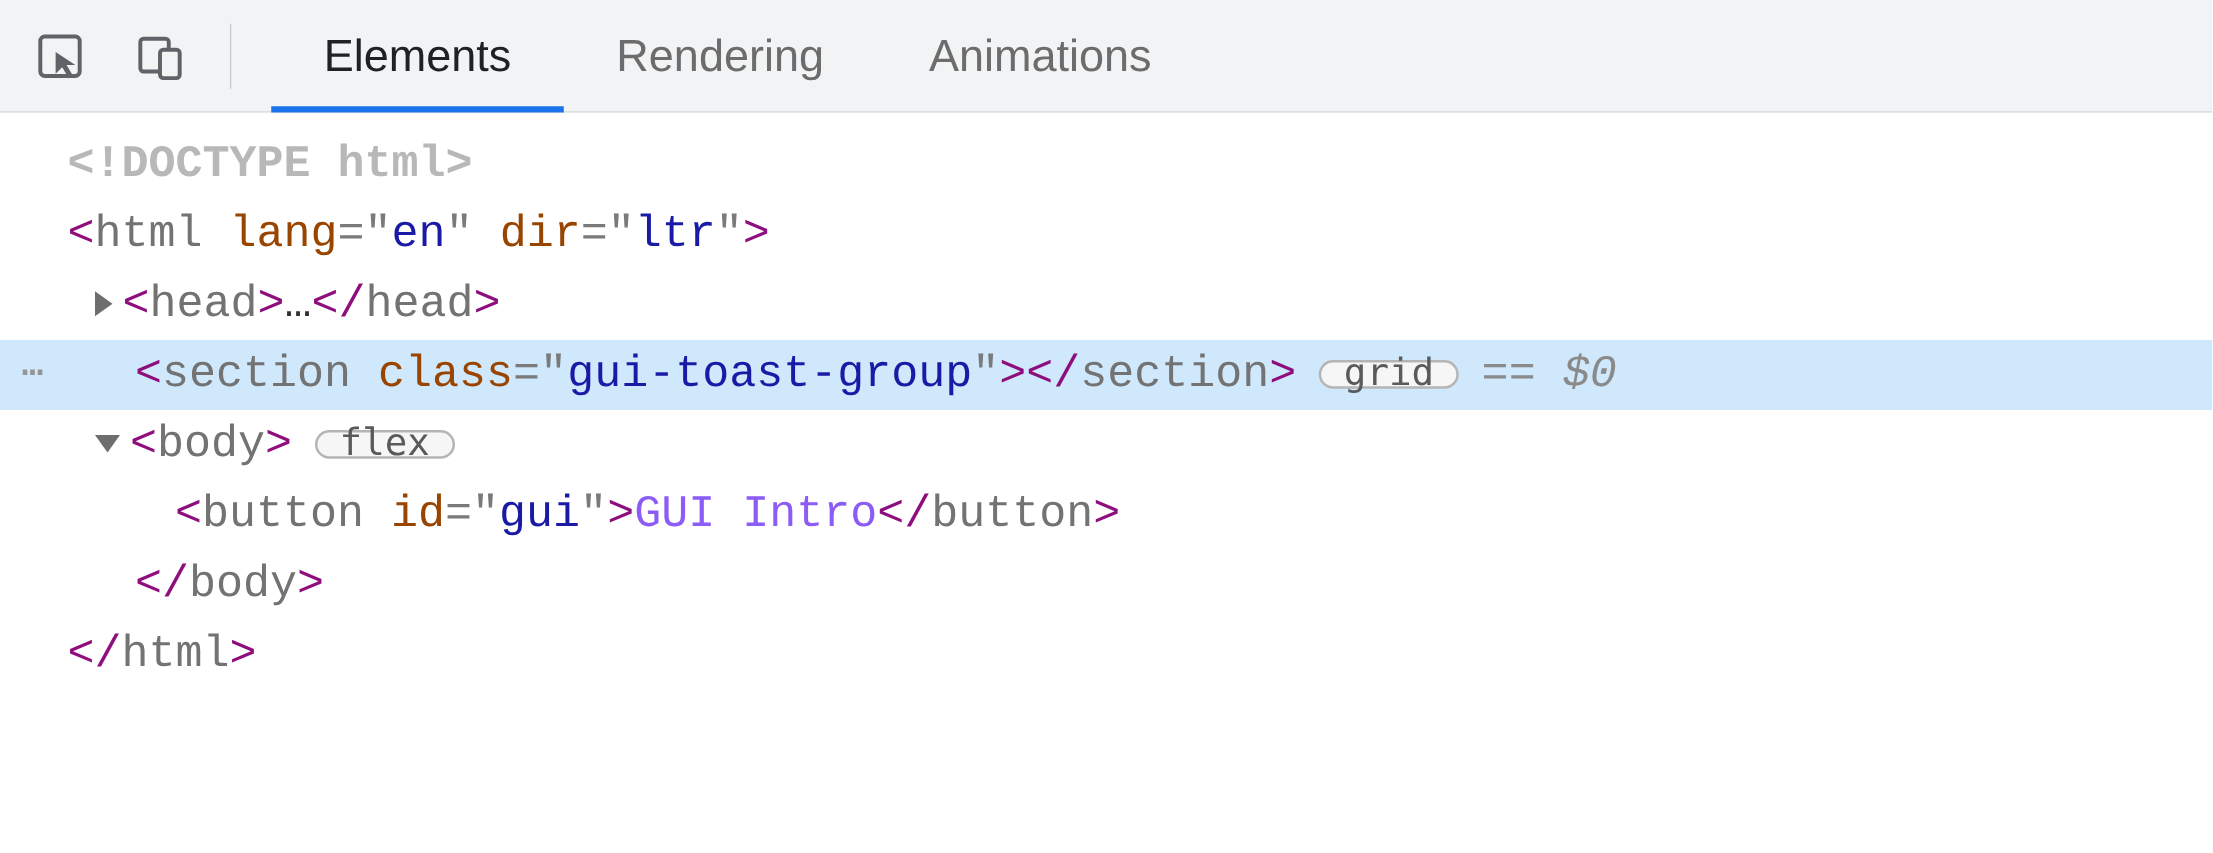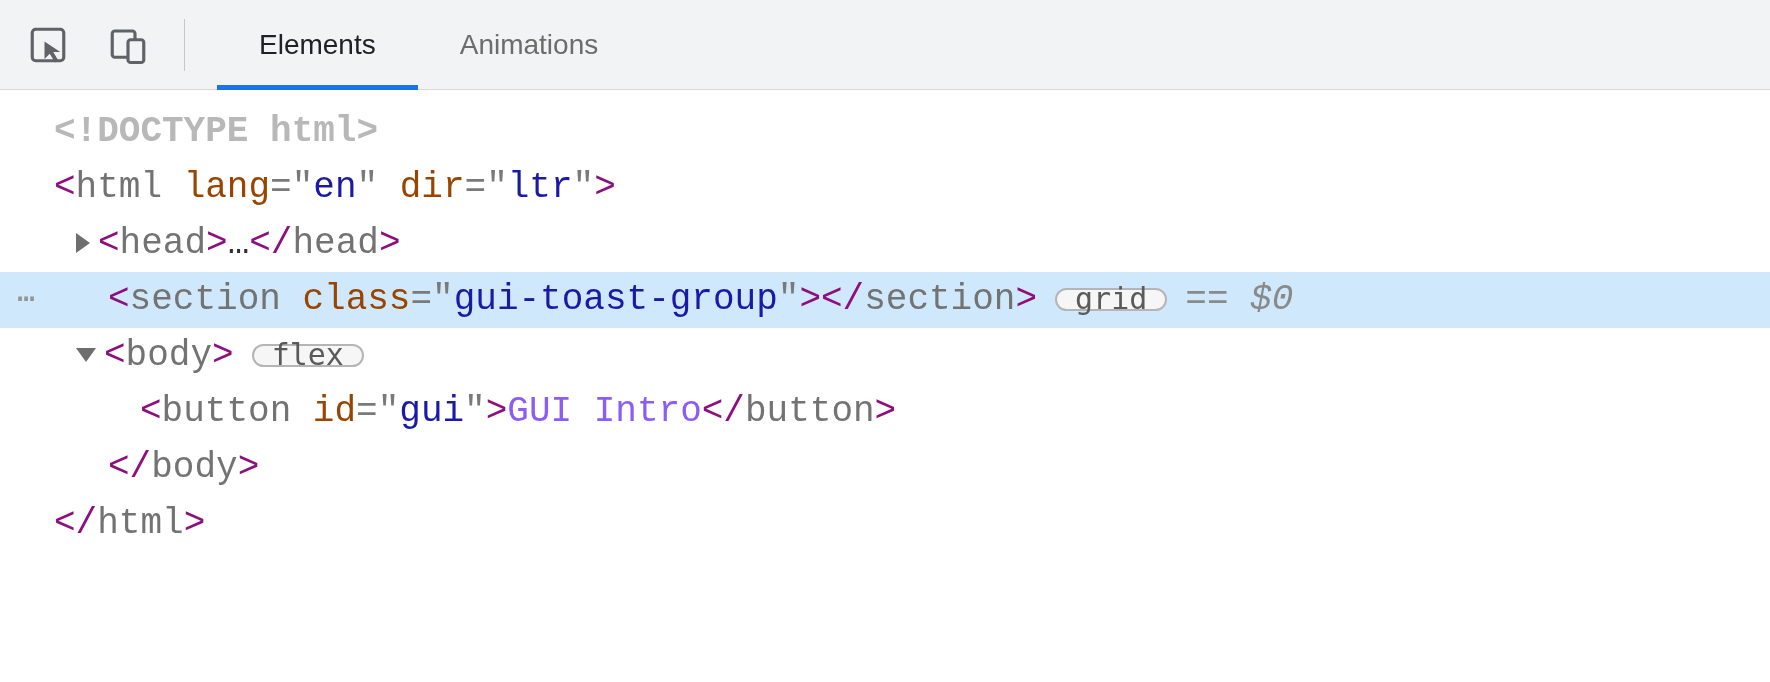--- a/index.html
+++ b/index.html
@@ -51,21 +51,21 @@
   .tabs {
     display: flex;
     align-items: stretch;
     height: 100%;
   }
 
   .tab {
     display: flex;
     align-items: center;
     padding: 0 42px;
-    font-size: 28px;
+    font-size: 36px;
     color: #6c6c6c;
     cursor: pointer;
     position: relative;
     white-space: nowrap;
     gap: 12px;
   }
 
   .tab.active {
     color: #202124;
   }
@@ -203,20 +203,23 @@
     </div>
   </div>
 
   <div class="divider"></div>
 
   <div class="tabs">
     <div class="tab active">
       <span>Elements</span>
     </div>
     <div class="tab">
+      <span>Rendering</span>
+    </div>
+    <div class="tab">
       <span>Animations</span>
     </div>
   </div>
 </div>
 
 <div class="dom-tree">
 
   <div class="line">
     <div class="gutter"></div>
     <div class="content indent-0">

